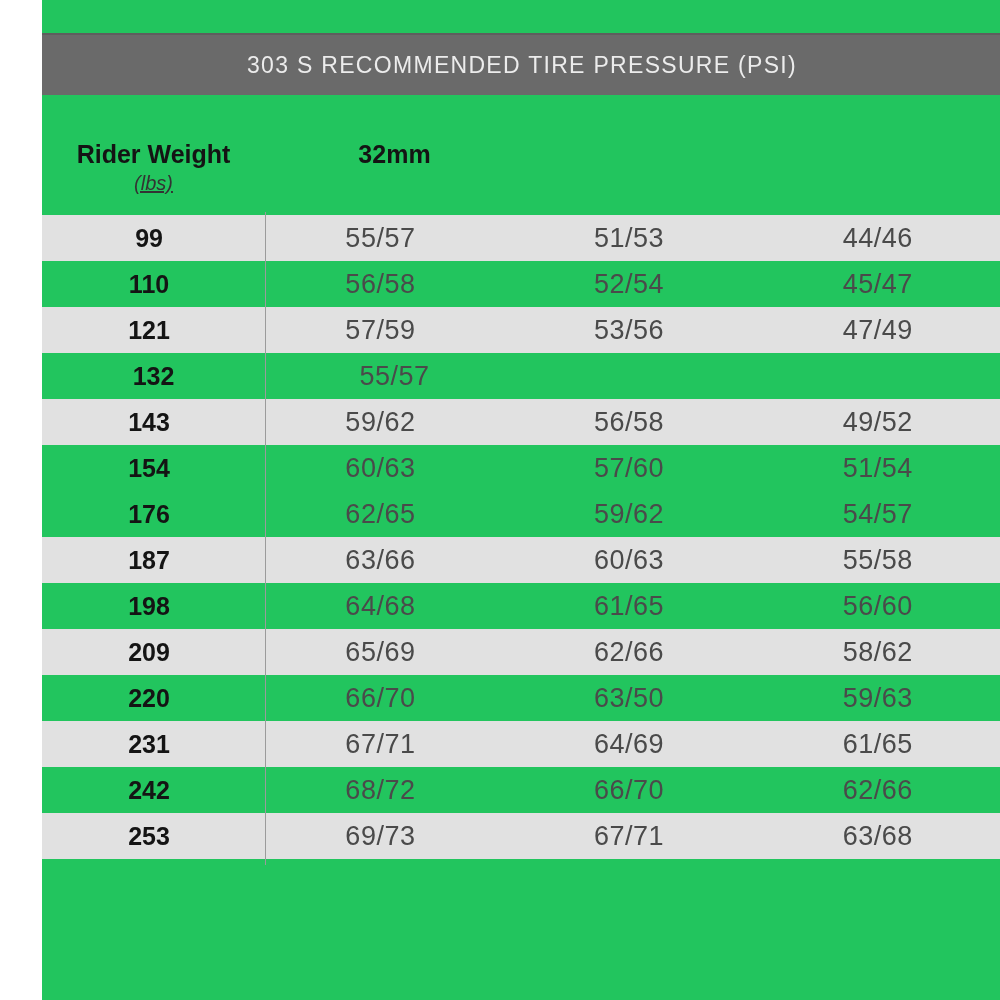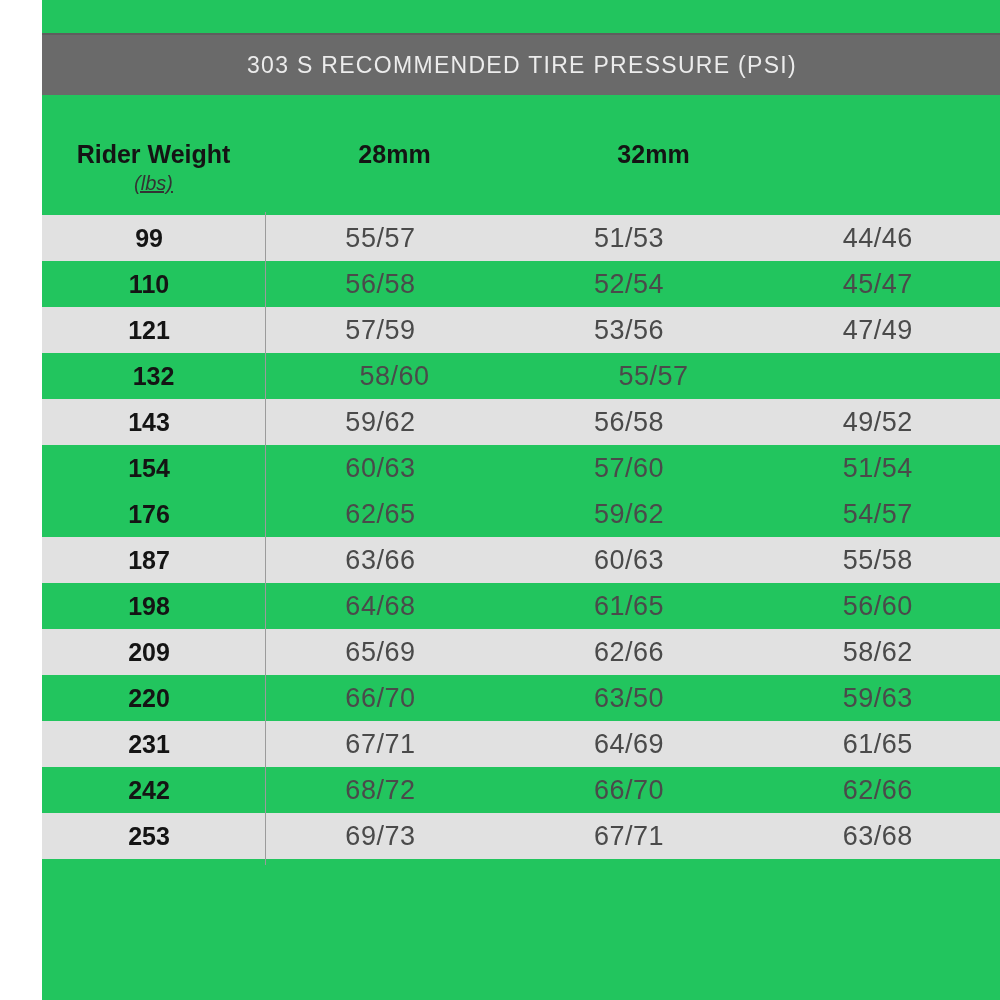--- a/index.html
+++ b/index.html
@@ -83,23 +83,20 @@
   <div class="title-bar">
     <span>303 S RECOMMENDED TIRE PRESSURE (PSI)</span>
   </div>
 
   <div class="thead">
     <div class="col-weight">
       <span class="hw">Rider Weight</span>
       <span class="hsub">(lbs)</span>
     </div>
     <div class="col-mm">
-      <span class="hmm">28mm</span>
-    </div>
-    <div class="col-mm">
       <span class="hmm">32mm</span>
     </div>
   </div>
 
   <div class="tbody" id="tbody">
     <div class="divider"></div>
   <div class="trow alt">
         <div class="cell-weight">99</div>
         <div class="cell-val">55/57</div>
         <div class="cell-val">51/53</div>
@@ -112,21 +109,20 @@
         <div class="cell-val">45/47</div>
       </div>
       <div class="trow alt">
         <div class="cell-weight">121</div>
         <div class="cell-val">57/59</div>
         <div class="cell-val">53/56</div>
         <div class="cell-val">47/49</div>
       </div>
       <div class="trow">
         <div class="cell-weight">132</div>
-        <div class="cell-val">58/60</div>
         <div class="cell-val">55/57</div>
       </div>
       <div class="trow alt">
         <div class="cell-weight">143</div>
         <div class="cell-val">59/62</div>
         <div class="cell-val">56/58</div>
         <div class="cell-val">49/52</div>
       </div>
       <div class="trow">
         <div class="cell-weight">154</div>

